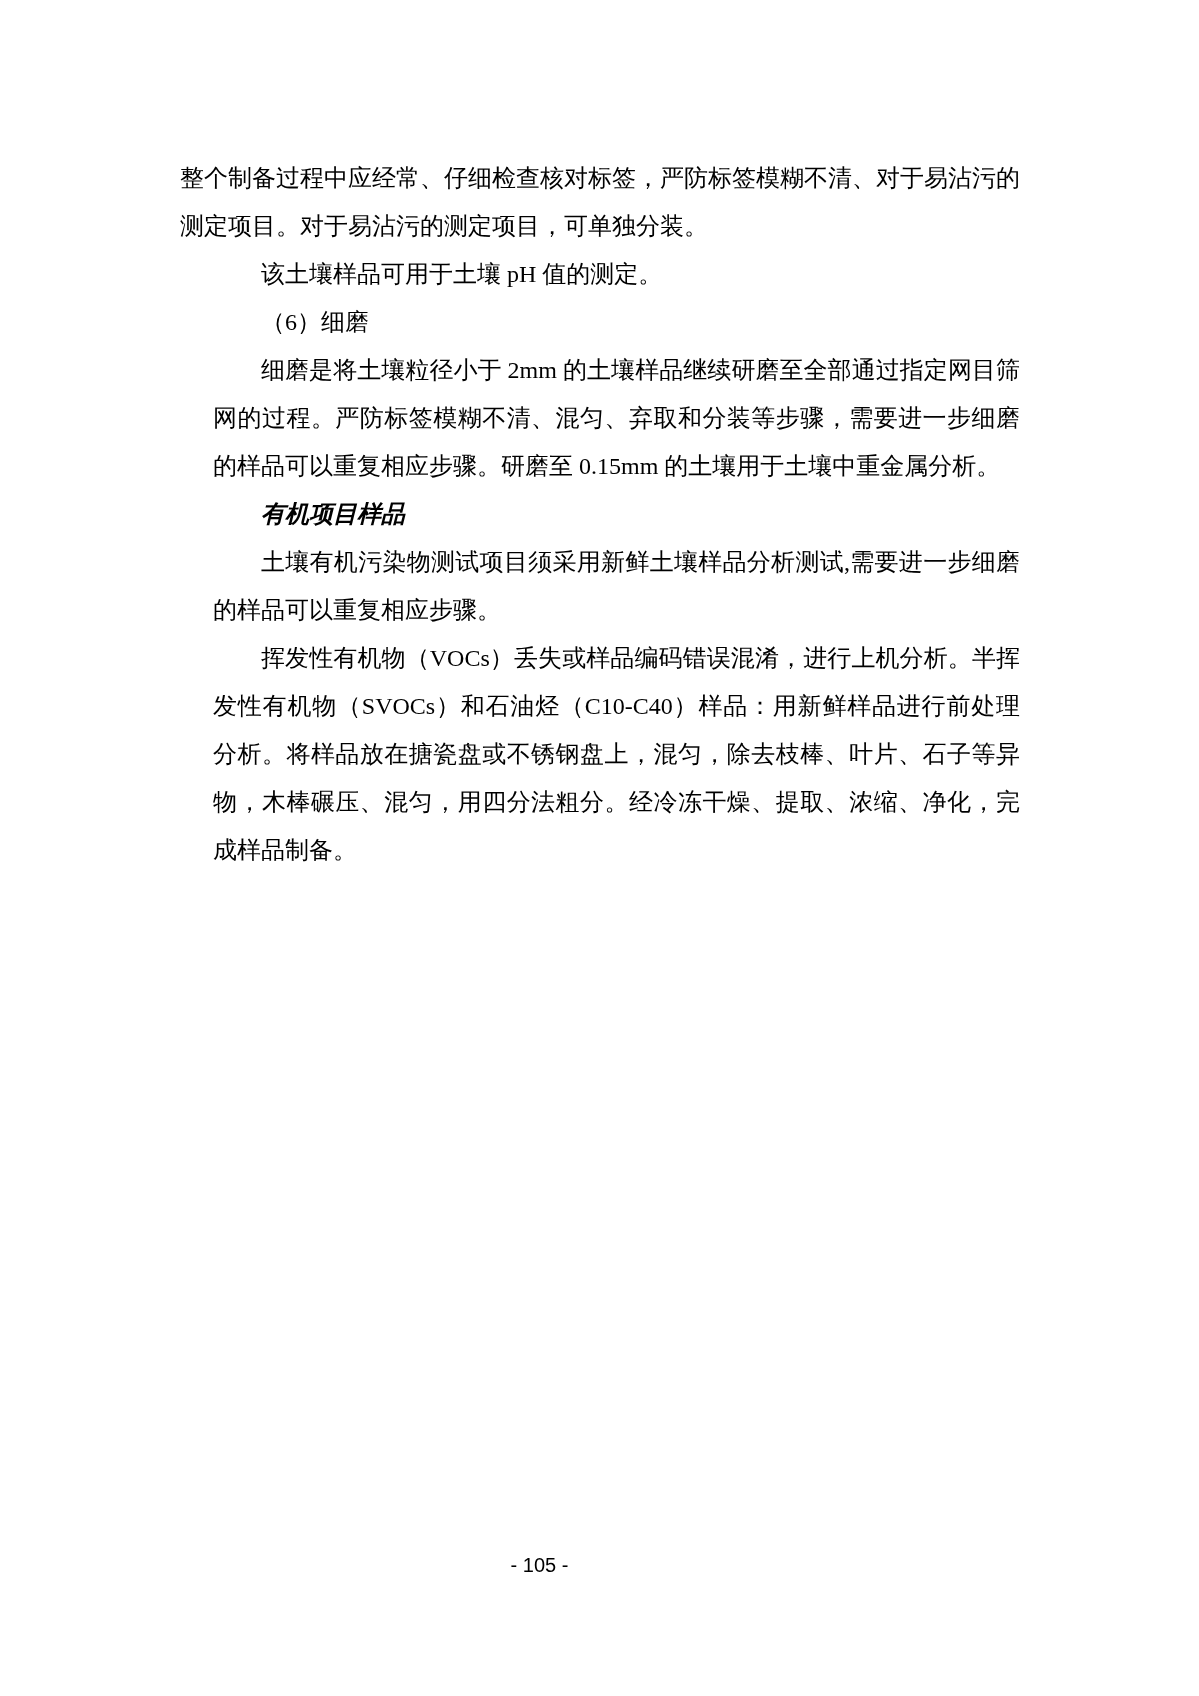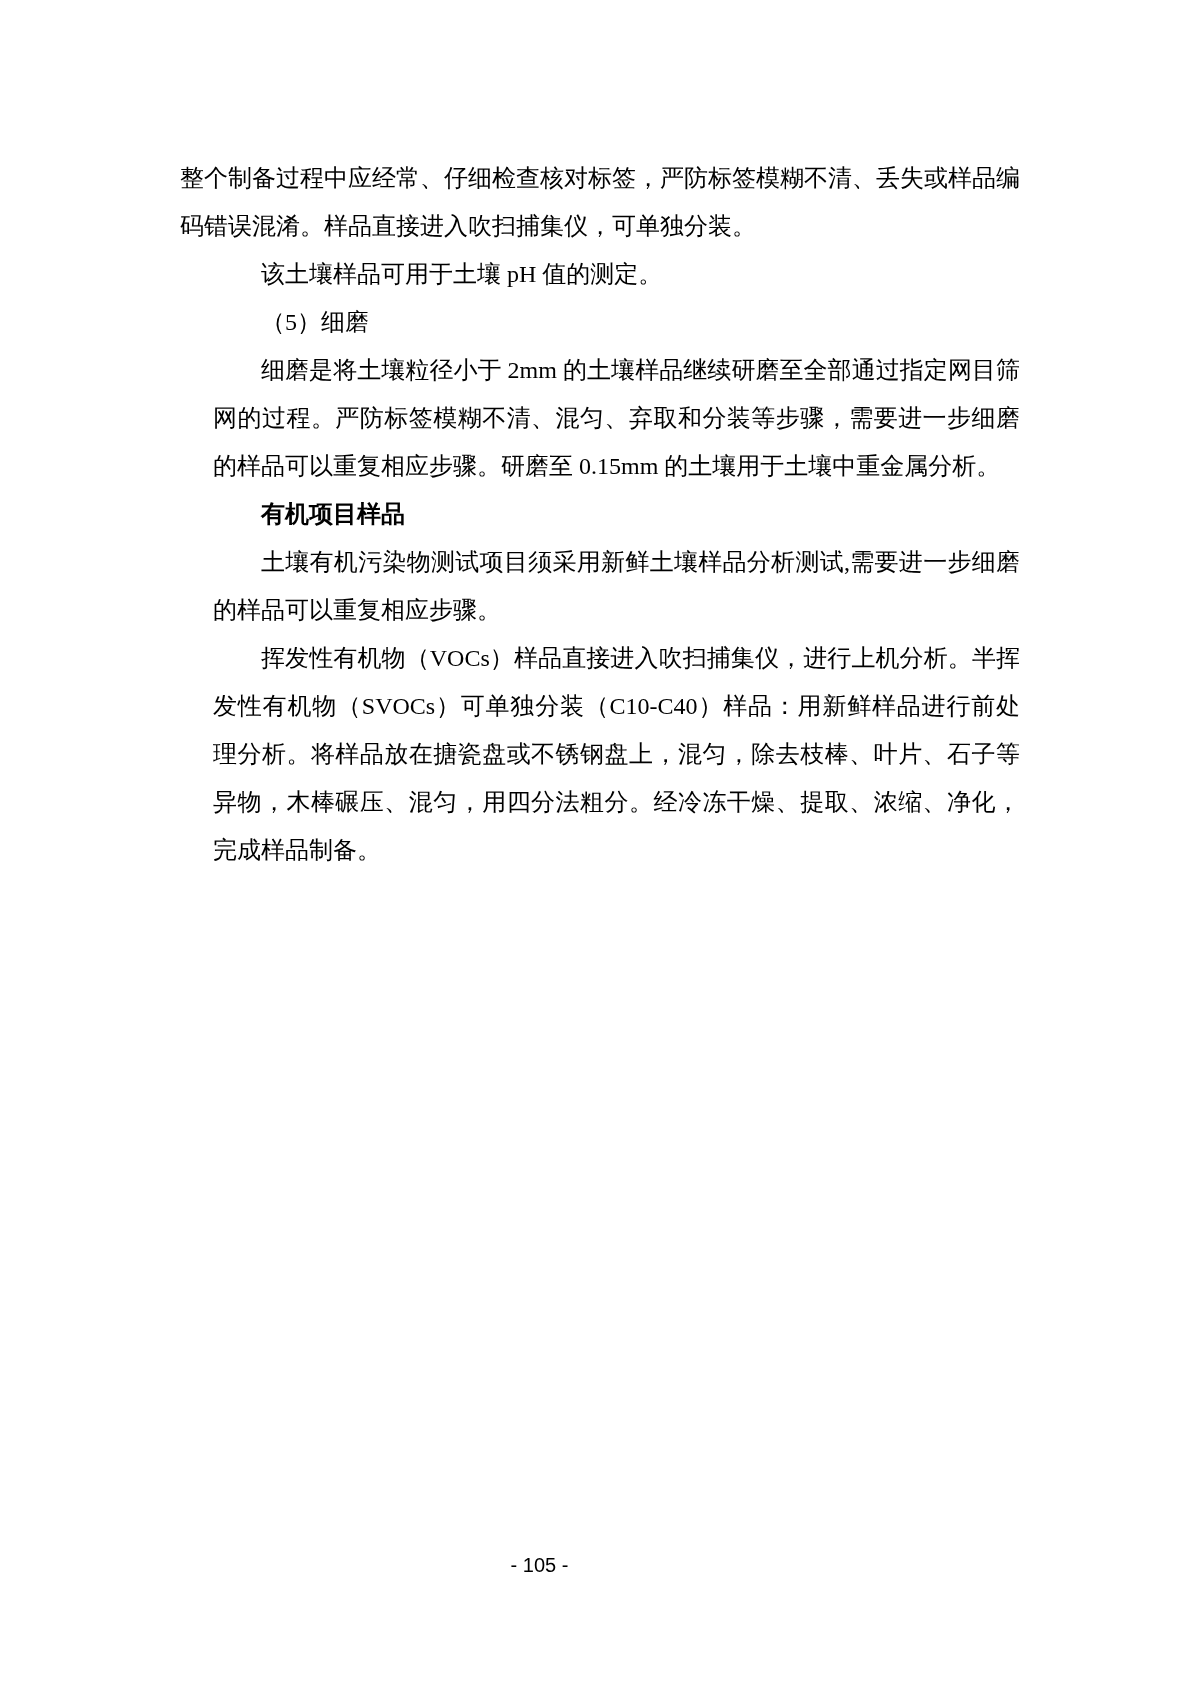--- a/index.html
+++ b/index.html
@@ -37,45 +37,46 @@
   .para {
     margin: 0;
     padding: 0;
   }
   .para.indent {
     text-indent: 2em;
     margin-left: 33px;
   }
   .para.heading {
     font-weight: 700;
+    font-style: italic;
   }
   .footer {
     position: absolute;
     left: 0;
     top: 1553px;
     width: 1079px;
     text-align: center;
     font-size: 20px;
     line-height: 24px;
     font-family: "Liberation Sans", "DejaVu Sans", sans-serif;
     color: #000000;
   }
 </style>
 </head>
 <body>
 
 <div class="page">
 
   <div class="body-text">
-    <p class="para">整个制备过程中应经常、仔细检查核对标签，严防标签模糊不清、丢失或样品编码错误混淆。样品直接进入吹扫捕集仪，可单独分装。</p>
+    <p class="para">整个制备过程中应经常、仔细检查核对标签，严防标签模糊不清、对于易沾污的测定项目。对于易沾污的测定项目，可单独分装。</p>
     <p class="para indent">该土壤样品可用于土壤 pH 值的测定。</p>
-    <p class="para indent">（5）细磨</p>
+    <p class="para indent">（6）细磨</p>
     <p class="para indent">细磨是将土壤粒径小于 2mm 的土壤样品继续研磨至全部通过指定网目筛网的过程。严防标签模糊不清、混匀、弃取和分装等步骤，需要进一步细磨的样品可以重复相应步骤。研磨至 0.15mm 的土壤用于土壤中重金属分析。</p>
     <p class="para indent heading">有机项目样品</p>
     <p class="para indent">土壤有机污染物测试项目须采用新鲜土壤样品分析测试,需要进一步细磨的样品可以重复相应步骤。</p>
-    <p class="para indent">挥发性有机物（VOCs）样品直接进入吹扫捕集仪，进行上机分析。半挥发性有机物（SVOCs）可单独分装（C10-C40）样品：用新鲜样品进行前处理分析。将样品放在搪瓷盘或不锈钢盘上，混匀，除去枝棒、叶片、石子等异物，木棒碾压、混匀，用四分法粗分。经冷冻干燥、提取、浓缩、净化，完成样品制备。</p>
+    <p class="para indent">挥发性有机物（VOCs）丢失或样品编码错误混淆，进行上机分析。半挥发性有机物（SVOCs）和石油烃（C10-C40）样品：用新鲜样品进行前处理分析。将样品放在搪瓷盘或不锈钢盘上，混匀，除去枝棒、叶片、石子等异物，木棒碾压、混匀，用四分法粗分。经冷冻干燥、提取、浓缩、净化，完成样品制备。</p>
   </div>
 
   <div class="footer">
     <span>- 105 -</span>
   </div>
 
 </div>
 
 </body></html>

